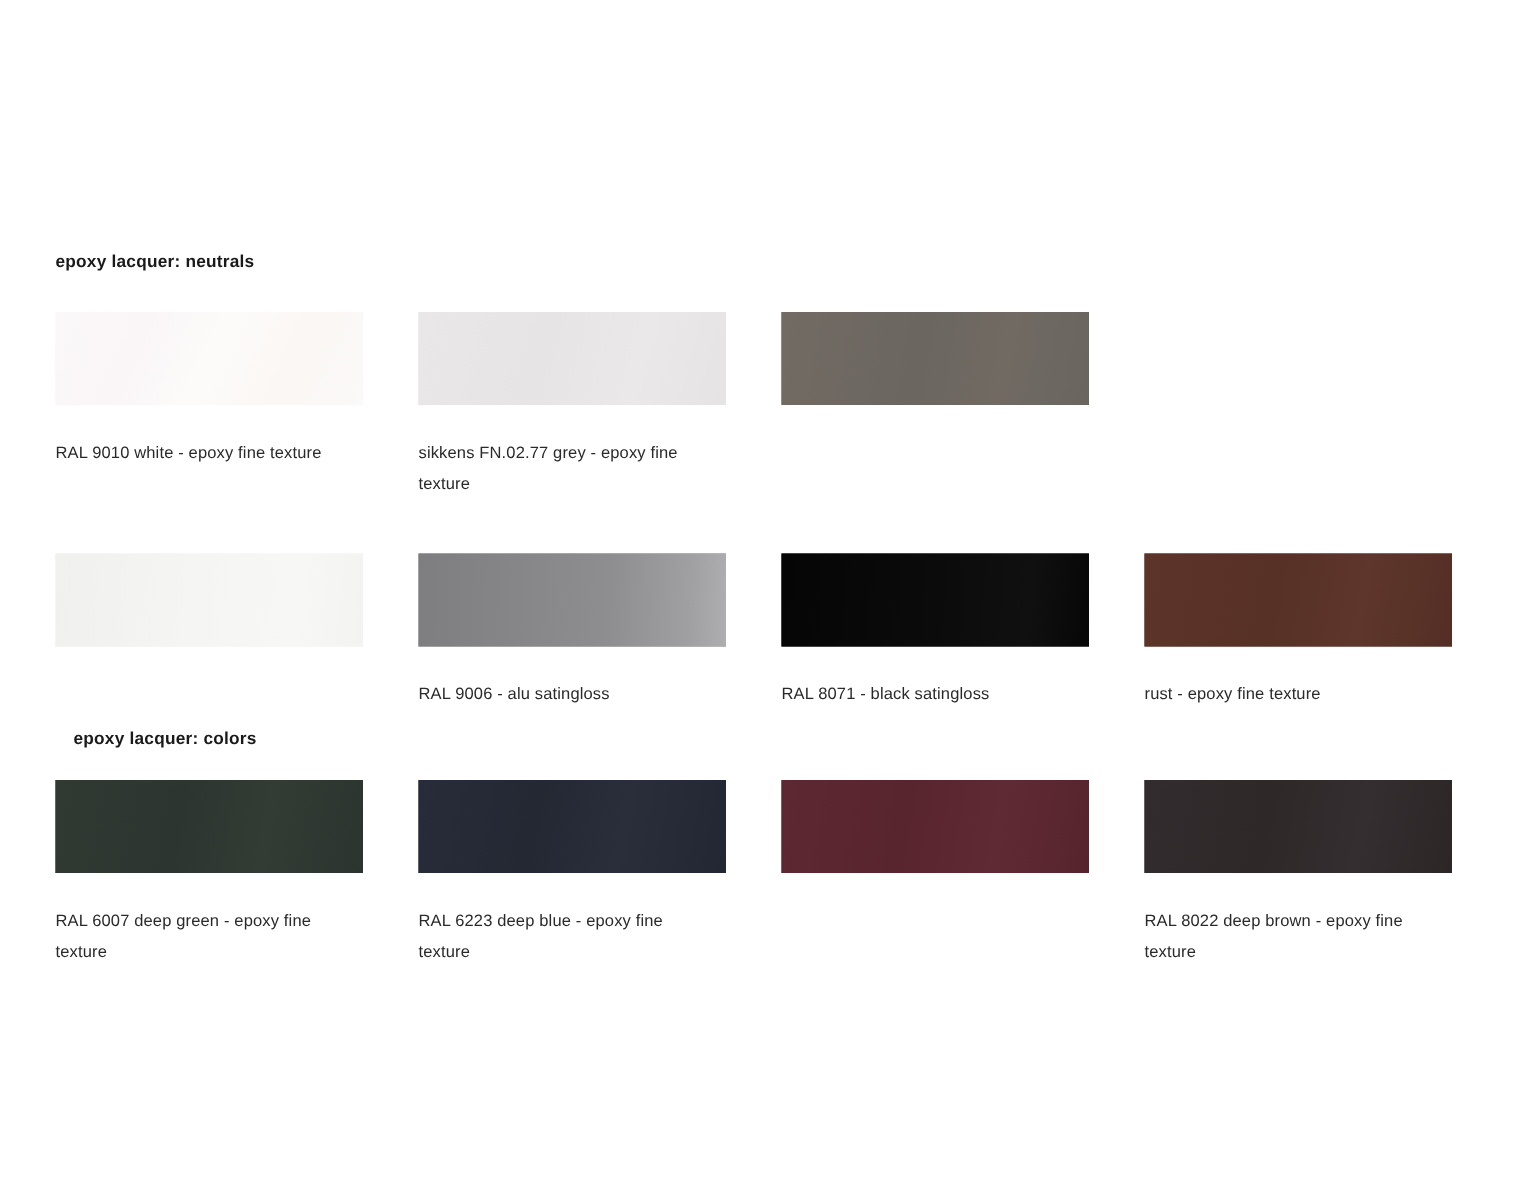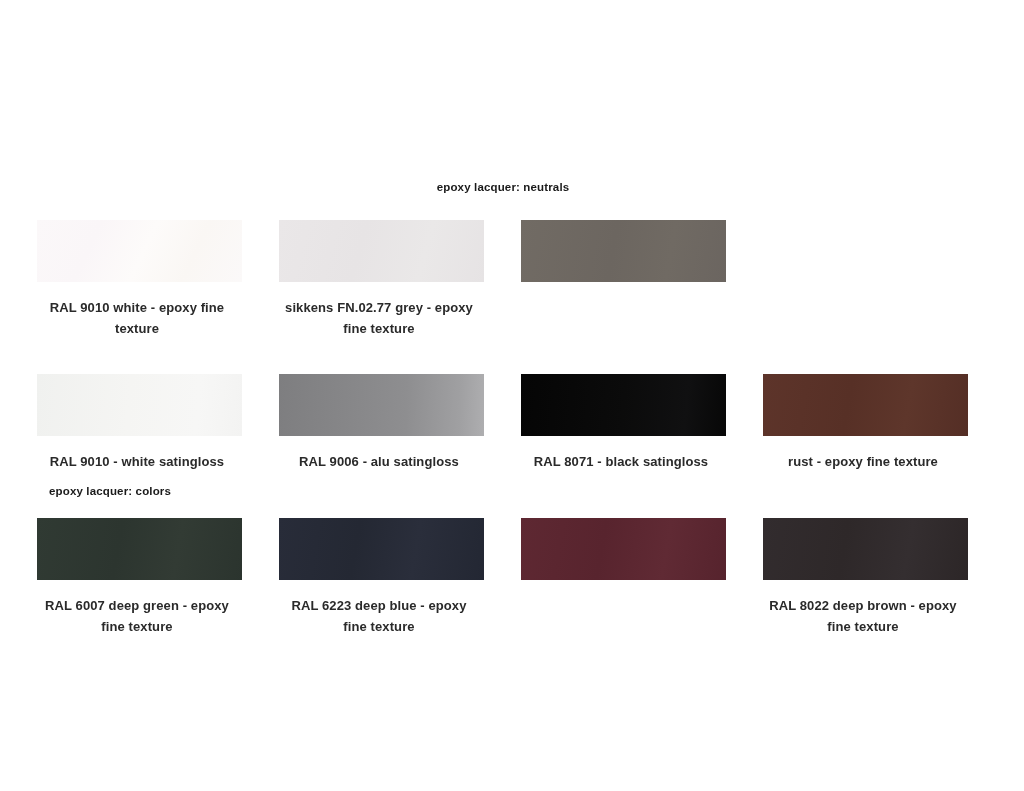--- a/index.html
+++ b/index.html
@@ -18,23 +18,22 @@
   .page {
     position: relative;
     width: 1024px;
     height: 791px;
     background: #ffffff;
   }
 
   .sheet {
     position: absolute;
     left: 37px;
-    top: 180px;
+    top: 168px;
     width: 932px;
-    text-align: center;
   }
 
   .section-heading {
     font-size: 11.5px;
     font-weight: 700;
     color: #1a1a1a;
     letter-spacing: 0.15px;
     line-height: 14px;
     margin: 0 0 26px 0;
     white-space: nowrap;
@@ -60,23 +59,23 @@
   }
 
   .swatch-chip {
     width: 205px;
     height: 62px;
     display: block;
     box-sizing: border-box;
   }
 
   .swatch-label {
-    margin-top: 15px;
-    font-size: 13px;
-    font-weight: 700;
+    margin-top: 22px;
+    font-size: 11px;
+    font-weight: 400;
     color: #2a2a2a;
     line-height: 21px;
     letter-spacing: 0.1px;
     width: 200px;
   }
 
   
   .row-gap-1 { height: 35px; }
   .row-gap-2 { height: 12px; }
 
@@ -115,21 +114,20 @@
 
 
     </div>
 
     <div class="row-gap-1"></div>
 
     <div class="swatch-row">
 
       <div class="swatch-cell">
         <div class="swatch-chip" style="background:#f3f3f1;background-image:linear-gradient(95deg,#f0f1ef 0%,#f5f5f3 45%,#f7f7f6 78%,#f3f3f2 100%);"></div>
-        <div class="swatch-label label-1line">RAL 9010 - white satingloss</div>
       </div>
 
       <div class="swatch-cell">
         <div class="swatch-chip" style="background:#8a8a8c;background-image:linear-gradient(92deg,#7e7e80 0%,#868688 32%,#8e8e90 62%,#a0a0a2 88%,#aeaeb0 100%);"></div>
         <div class="swatch-label label-1line">RAL 9006 - alu satingloss</div>
       </div>
 
       <div class="swatch-cell">
         <div class="swatch-chip" style="background:#090909;background-image:linear-gradient(95deg,#050505 0%,#0b0b0b 50%,#101011 80%,#070707 100%);"></div>
         <div class="swatch-label label-1line">RAL 8071 - black satingloss</div>

